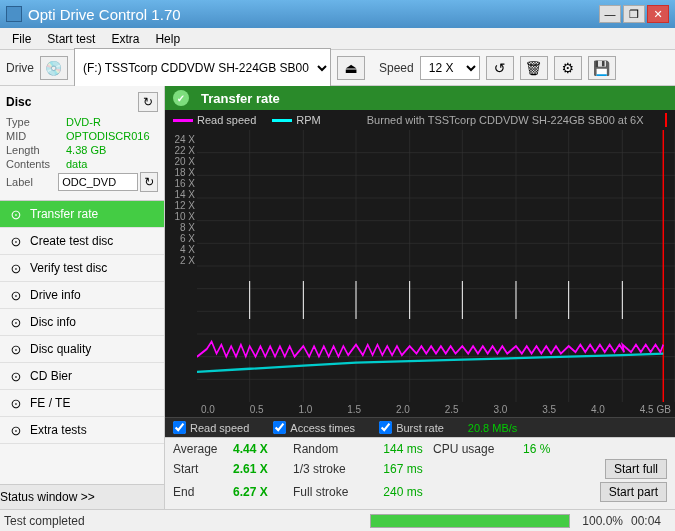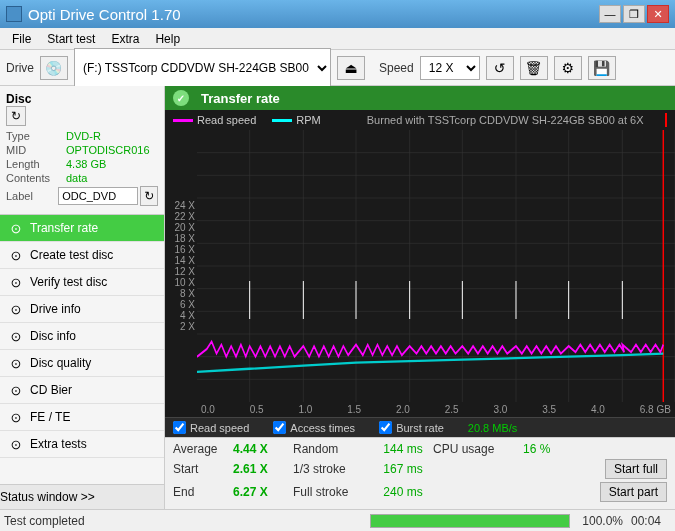--- a/index.html
+++ b/index.html
@@ -25,21 +25,21 @@
     .toolbar-btn-icon { width: 28px; height: 24px; border: 1px solid #aaa; background: #f0f0f0; cursor: pointer; display: flex; align-items: center; justify-content: center; font-size: 14px; }
     .speed-label { font-size: 12px; color: #333; margin-left: 8px; }
     .speed-select { height: 24px; border: 1px solid #aaa; background: white; padding: 0 4px; font-size: 12px; width: 60px; }
 
     
     .main { display: flex; height: calc(531px - 28px - 22px - 36px - 22px); }
 
     
     .sidebar { width: 165px; background: #f5f5f5; border-right: 1px solid #ccc; display: flex; flex-direction: column; }
     .disc-panel { padding: 6px; border-bottom: 1px solid #ccc; }
-    .disc-header { display: flex; justify-content: space-between; margin-bottom: 4px; flex-direction: column; }
+    .disc-header { display: flex; align-items: center; justify-content: space-between; margin-bottom: 4px; }
     .disc-title { font-weight: bold; font-size: 12px; }
     .disc-row { display: flex; align-items: center; margin-bottom: 2px; font-size: 11px; }
     .disc-label { color: #555; width: 60px; }
     .disc-value { color: #00aa00; font-size: 11px; }
     .label-input { border: 1px solid #aaa; padding: 0 3px; font-size: 11px; width: 80px; height: 18px; }
 
     .sidebar-menu { flex: 1; }
     .sidebar-item { display: flex; align-items: center; padding: 5px 8px; cursor: pointer; gap: 6px; font-size: 12px; border-bottom: 1px solid #e0e0e0; }
     .sidebar-item.active { background: #44cc44; color: white; }
     .sidebar-item .icon { width: 16px; height: 16px; display: flex; align-items: center; justify-content: center; font-size: 13px; }
@@ -209,21 +209,21 @@
         <div class="legend-item">
           <div style="width:20px;height:3px;background:#00ffff;"></div>
           <span>RPM</span>
         </div>
         <span style="color:#aaa;font-size:11px;margin-left:30px;">Burned with TSSTcorp CDDVDW SH-224GB SB00 at 6X</span>
         <div style="width:2px;height:14px;background:red;margin-left:auto;"></div>
       </div>
 
       <div style="flex:1;display:flex;position:relative;background:#1a1a1a;">
 
-        <div style="width:32px;display:flex;flex-direction:column;justify-content:center;padding:4px 2px;color:#999;font-size:10px;text-align:right;">
+        <div style="width:32px;display:flex;flex-direction:column;justify-content:flex-start;padding:4px 2px;color:#999;font-size:10px;text-align:right;">
           <span>24 X</span>
           <span>22 X</span>
           <span>20 X</span>
           <span>18 X</span>
           <span>16 X</span>
           <span>14 X</span>
           <span>12 X</span>
           <span>10 X</span>
           <span>8 X</span>
           <span>6 X</span>
@@ -282,21 +282,21 @@
         <div style="flex:1;display:flex;justify-content:space-between;color:#999;font-size:10px;padding:0 4px;">
           <span>0.0</span>
           <span>0.5</span>
           <span>1.0</span>
           <span>1.5</span>
           <span>2.0</span>
           <span>2.5</span>
           <span>3.0</span>
           <span>3.5</span>
           <span>4.0</span>
-          <span>6.8 GB</span>
+          <span>4.5 GB</span>
         </div>
       </div>
 
       <div class="chart-checkboxes">
         <div class="checkbox-item">
           <input type="checkbox" checked="" style="">
           <span>Read speed</span>
         </div>
         <div class="checkbox-item">
           <input type="checkbox" checked="" style="">

